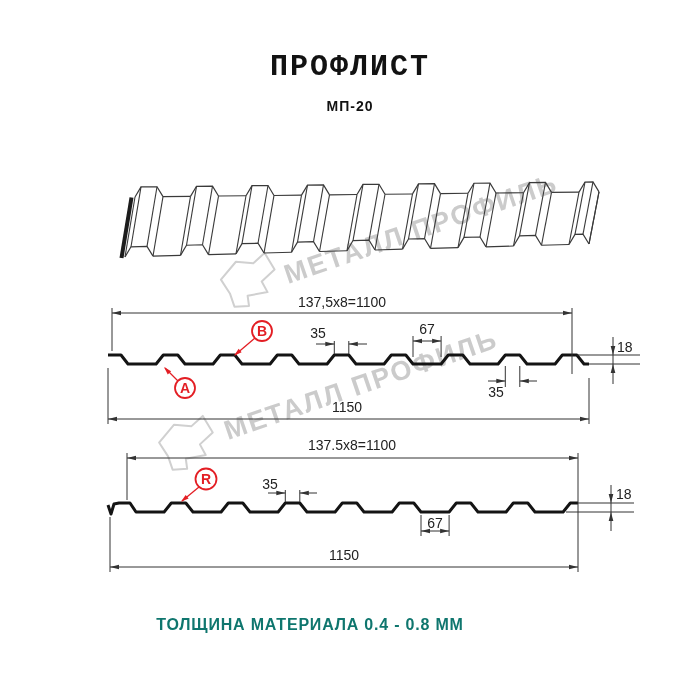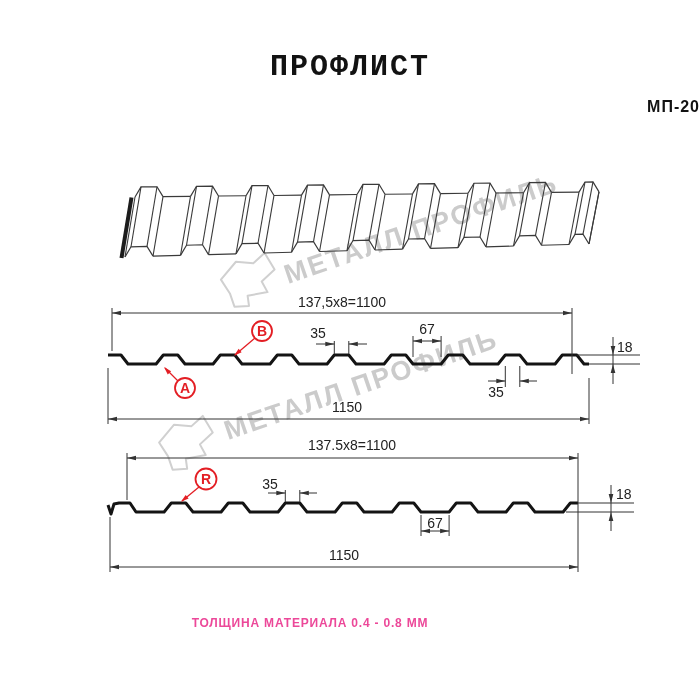--- a/index.html
+++ b/index.html
@@ -1,23 +1,23 @@
 <!DOCTYPE html>
 <html><head>
 <meta charset="utf-8">
 <style>
   html,body{margin:0;padding:0;background:#fff;}
   .page{position:relative;width:700px;height:700px;background:#ffffff;overflow:hidden;
         font-family:"Liberation Sans",sans-serif;}
   .title{position:absolute;top:50px;left:0;width:700px;text-align:center;
          font-size:30px;font-weight:bold;letter-spacing:2px;color:#121212;font-family:Liberation Mono, monospace;}
-  .subtitle{position:absolute;top:98px;left:0;width:700px;text-align:right;
-         font-size:16px;font-weight:bold;letter-spacing:1px;color:#121212;}
+  .subtitle{position:absolute;top:98px;left:0;width:700px;text-align:center;
+         font-size:14px;font-weight:bold;letter-spacing:1px;color:#121212;}
   .footer{position:absolute;top:616px;left:0;width:620px;text-align:center;
-         font-size:12px;font-weight:bold;letter-spacing:0.8px;color:#ec4899;}
+         font-size:16px;font-weight:bold;letter-spacing:0.8px;color:#0f766e;}
   svg{position:absolute;top:0;left:0;}
   svg text{font-family:"Liberation Sans",sans-serif;font-size:14px;fill:#222;}
   svg text.lbl{font-size:14px;font-weight:bold;fill:#e31e24;}
   svg text.wm{font-size:27px;font-weight:bold;fill:#cbcbcb;letter-spacing:2px;}
   .outline{fill:none;stroke:#141414;stroke-width:3;stroke-linejoin:round;}
   .redring{fill:none;stroke:#e31e24;stroke-width:1.8;}
   .logo{fill:none;stroke:#d0d0d0;stroke-width:2;stroke-linejoin:round;}
 </style>
 </head>
 <body>

